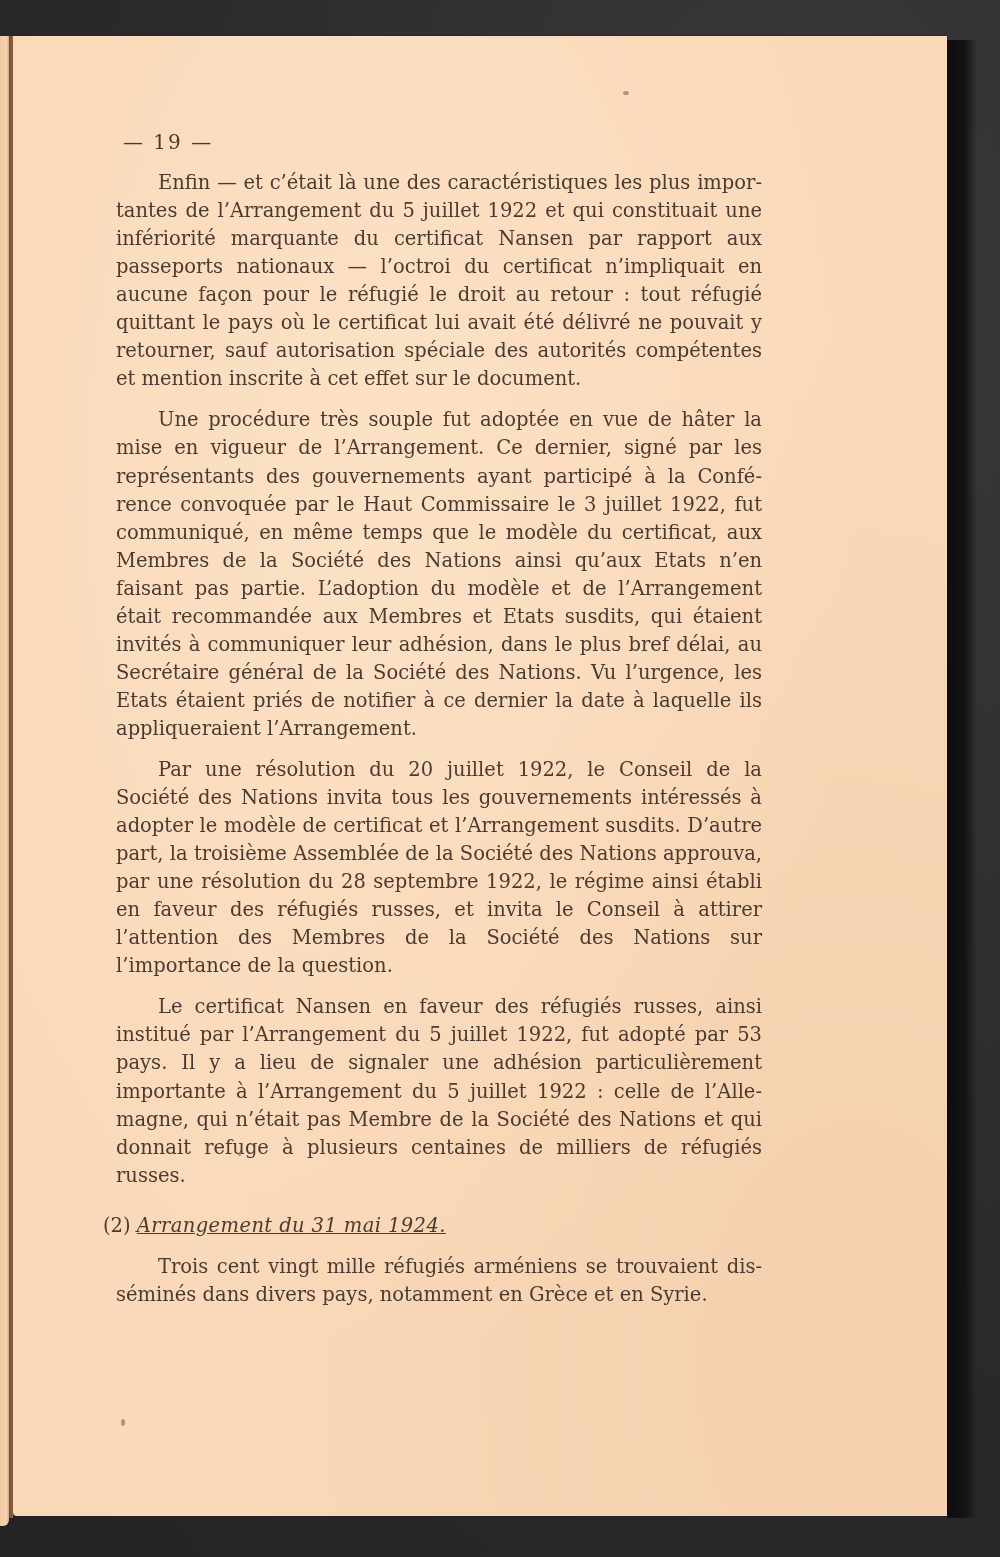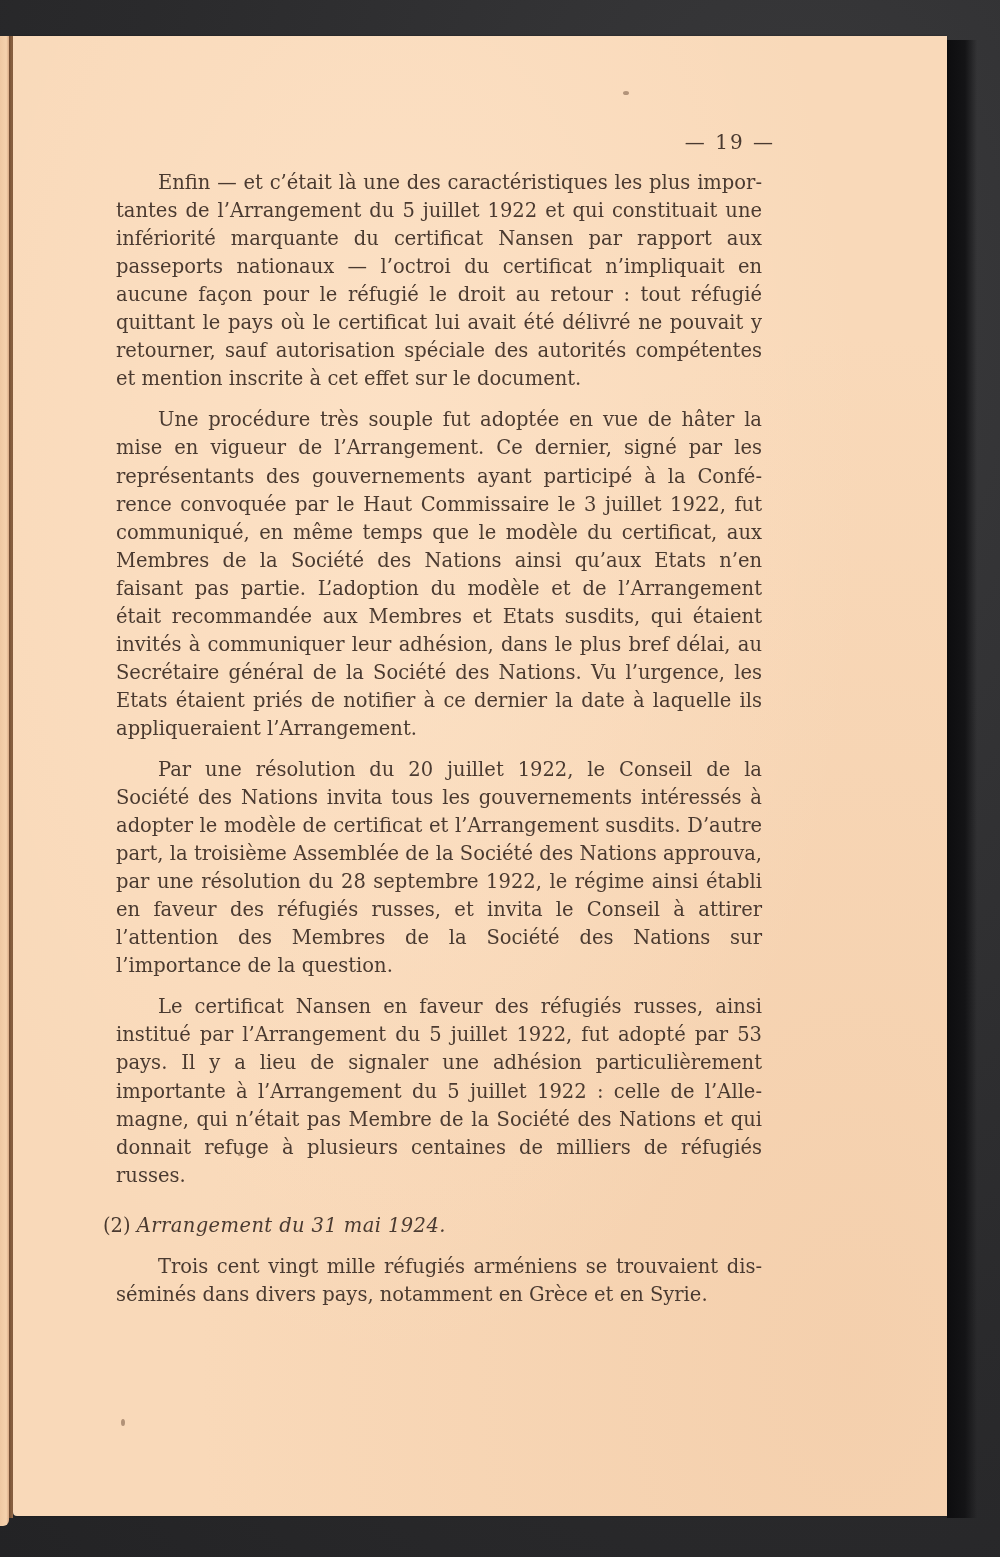--- a/index.html
+++ b/index.html
@@ -64,41 +64,42 @@
     .text-block {
       position: absolute;
       left: 103px;
       top: 128px;
       width: 672px;
       color: #4a3a30;
       font-size: 19.5px;
       line-height: 28.05px;
     }
     .folio {
-      text-align: right;
+      text-align: left;
       font-size: 20px;
       letter-spacing: 2px;
       padding-left: 20px;
     }
     .para {
       margin: 13px;
       text-align: justify;
       text-indent: 42px;
       hyphens: manual;
     }
     .section-heading {
       margin: 22px 0 0 0;
       text-indent: 0;
     }
     .section-heading .num {
       font-style: normal;
     }
     .section-heading .title {
       font-style: italic;
       letter-spacing: 0.4px;
+      text-decoration: underline;
     }
     .stain {
       position: absolute;
       width: 6px;
       height: 4px;
       border-radius: 50%;
       background: rgba(90,60,40,0.45);
     }
   </style>
 </head>

